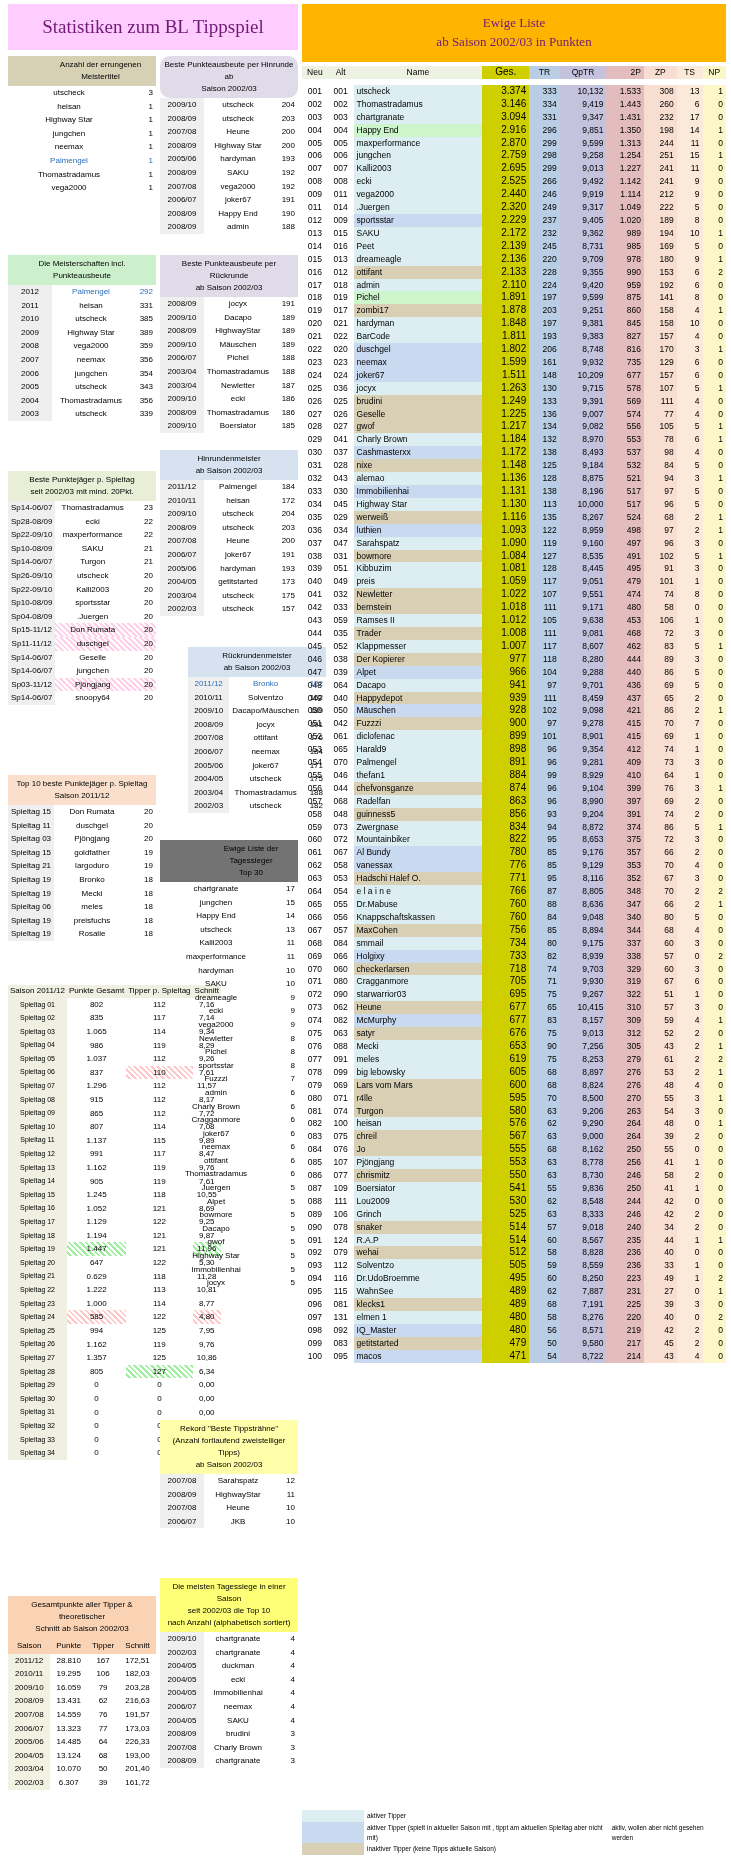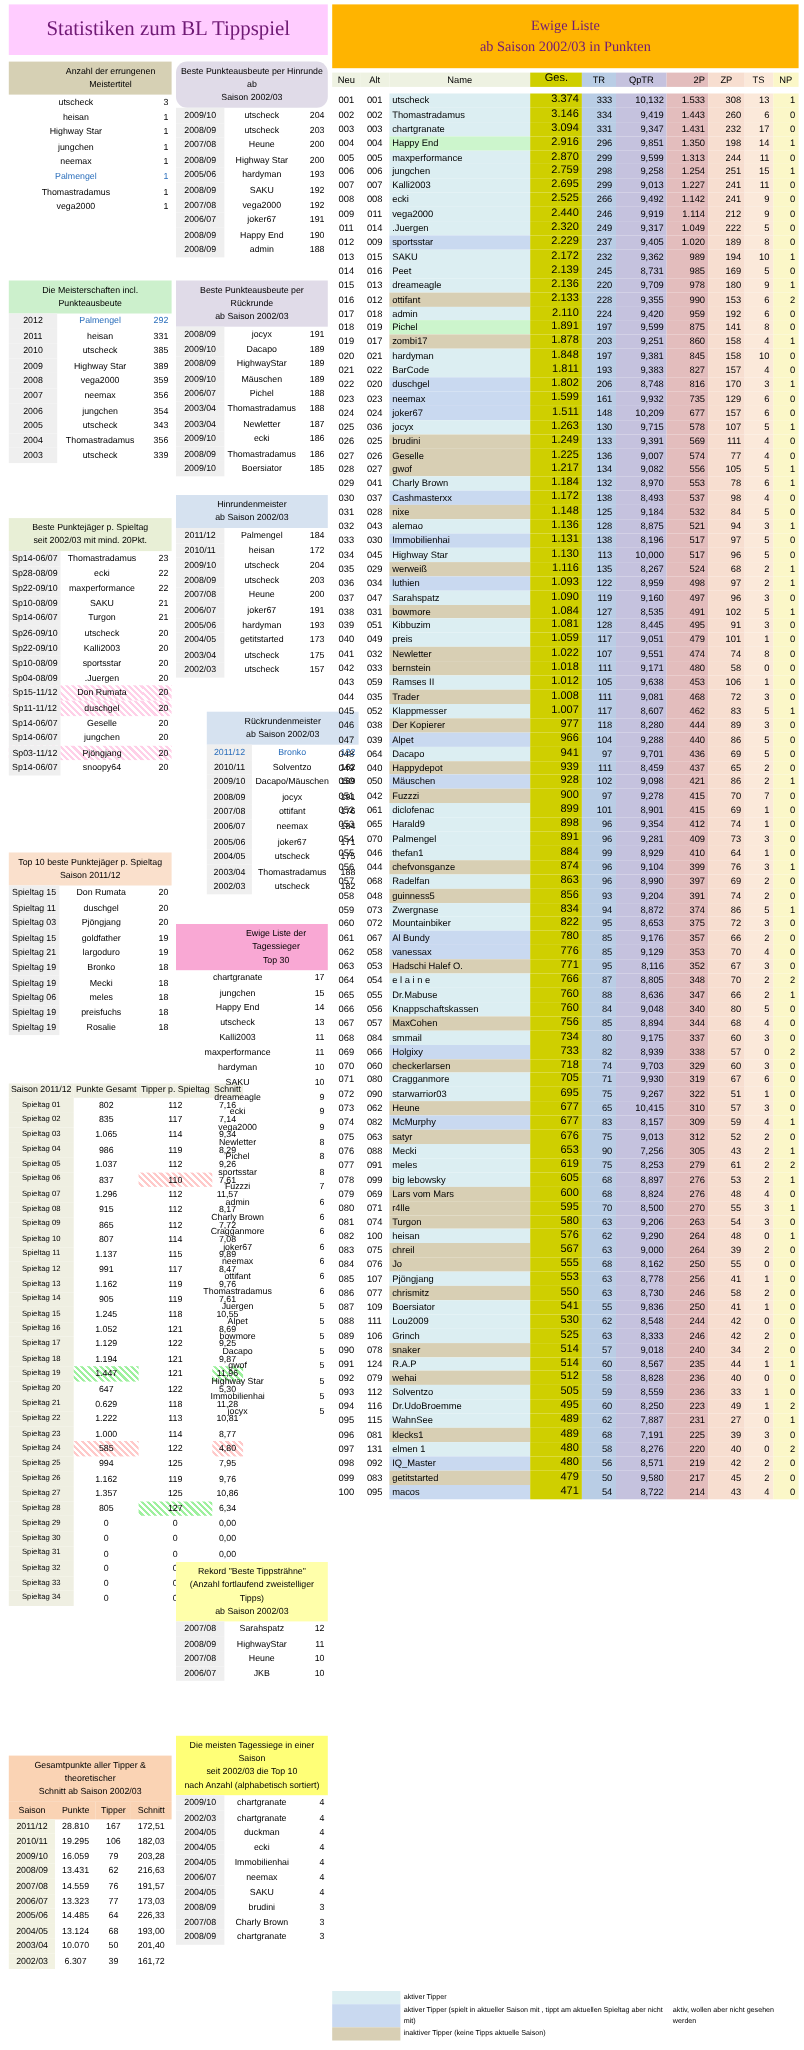--- a/index.html
+++ b/index.html
@@ -53,21 +53,21 @@
   #p-meister .phead { background:#d6d0b4;padding-left:39px; }
   #p-meisterschaften .phead { background:#ccf0cc; }
   #p-punktejaeger .phead { background:#e8efd6; }
   #p-top10 .phead { background:#fae0cc; }
   #p-gesamt .phead { background:#fad3b4; }
 
   #p-hinrunde .phead { background:#e0dbe8;border-radius:10px; }
   #p-rueckrunde .phead { background:#e0dbe8; }
   #p-hinmeister .phead { background:#d6e2f0; }
   #p-rueckmeister .phead { background:#d6e2f0; }
-  #p-tagessieger .phead { background:#f9a8d4;padding-left:46px; }
+  #p-tagessieger .phead { background:#737373;padding-left:46px; }
   #p-record .phead { background:#ffffaa; }
   #p-tagessiege .phead { background:#ffff77; }
 
   .blue-link { color:#2a6ebb; }
   .hatch-pink {
     background-image:repeating-linear-gradient(45deg,#fff 0,#fff 2px,#ffd0e8 2px,#ffd0e8 4px);
   }
   .hatch-green {
     background-image:repeating-linear-gradient(45deg,#fff 0,#fff 2px,#9ef09e 2px,#9ef09e 4px);
   }

